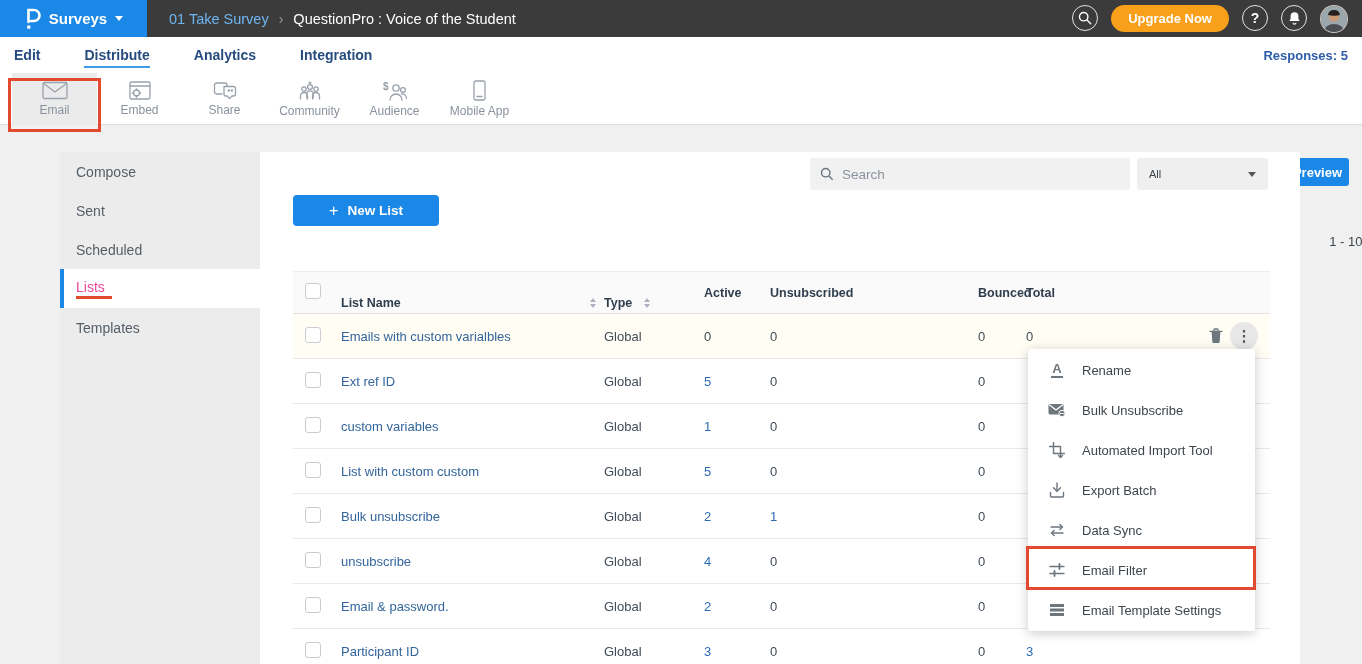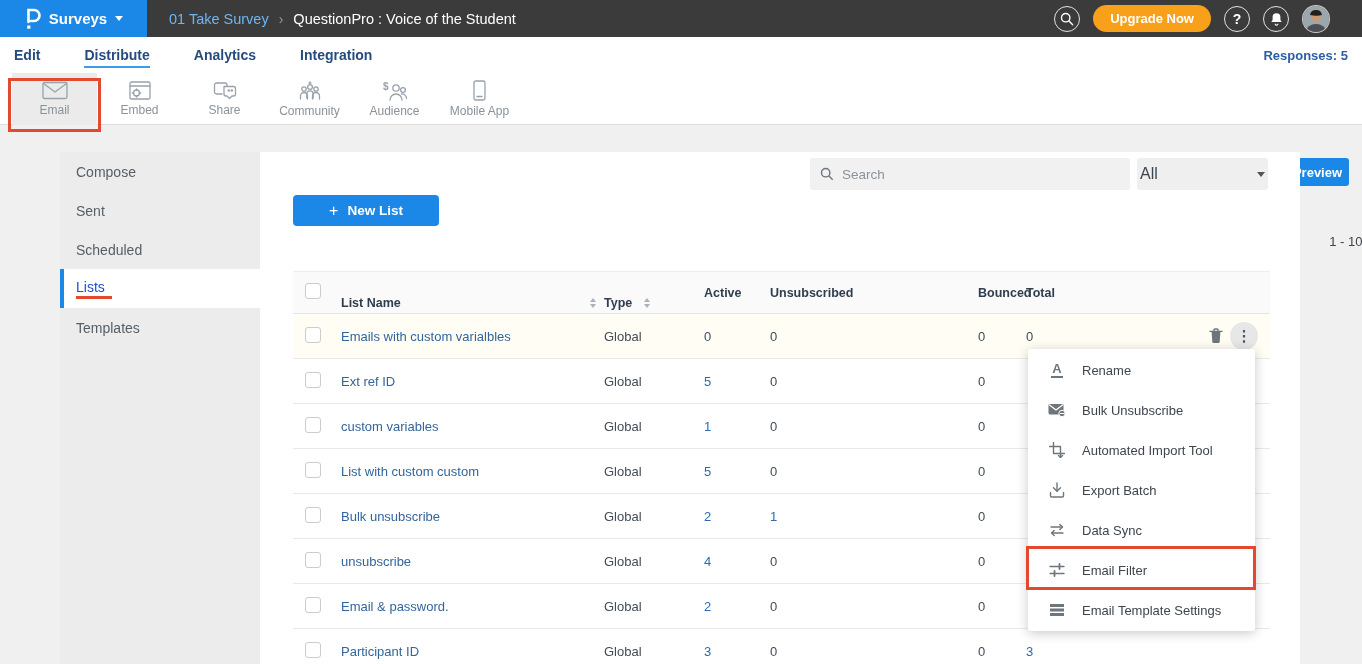--- a/index.html
+++ b/index.html
@@ -9,21 +9,21 @@
 
   
   .topbar { position:absolute; left:0; top:0; width:1362px; height:37px; background:#3b3b3b; display:flex; align-items:center; }
   .brand { width:147px; height:37px; background:#1b87e6; display:flex; align-items:center; justify-content:center; gap:8px; cursor:pointer; }
   .brand .pname { color:#fff; font-size:15px; font-weight:700; }
   .caret { width:0; height:0; border-left:4.5px solid transparent; border-right:4.5px solid transparent; border-top:5px solid #fff; display:inline-block; }
   .crumbs { display:flex; align-items:center; gap:10px; margin-left:22px; font-size:14.5px; }
   .crumb-parent { color:#6fb5f2; cursor:pointer; }
   .crumb-sep { color:#9a9a9a; font-size:14px; }
   .crumb-current { color:#fff; }
-  .top-actions { margin-left:auto; display:flex; align-items:center; gap:13px; padding-right:32px; }
+  .top-actions { margin-left:auto; display:flex; align-items:flex-start; gap:13px; padding-right:14px; }
   .circle-btn { width:26px; height:26px; border:1.4px solid rgba(255,255,255,.85); border-radius:50%; display:flex; align-items:center; justify-content:center; color:#fff; cursor:pointer; flex:0 0 auto; }
   .circle-btn.help { font-size:14px; font-weight:700; }
   .upgrade { background:#f9a01b; color:#fff; font-size:13px; font-weight:700; border:none; border-radius:14px; height:27px; padding:0 17px; cursor:pointer; }
   .avatar { width:28px; height:28px; border-radius:50%; overflow:hidden; border:1px solid rgba(255,255,255,.6); cursor:pointer; background:#8d7463; }
 
   
   .navrow { position:absolute; left:0; top:37px; width:1362px; height:36px; background:#fff; display:flex; align-items:center; }
   .tabs { display:flex; gap:44px; margin-left:14px; font-size:14px; font-weight:700; color:#264c7f; }
   .tab { cursor:pointer; padding:4px 0 3px; }
   .tab.active { border-bottom:2px solid #3e9be9; }
@@ -41,30 +41,30 @@
 
   .url-group { position:absolute; left:988px; top:85px; width:267px; height:28px; border:1px solid #c9c9c9; border-radius:3px; background:#fff; display:flex; overflow:hidden; }
   .url-input { flex:1; border:none; outline:none; padding:0 8px; font-size:13px; color:#555; font-family:"Liberation Sans",sans-serif; background:#fff; }
   .pencil-btn { width:30px; background:#ececec; border:none; border-left:1px solid #d5d5d5; cursor:pointer; color:#555; font-size:14px; display:flex; align-items:center; justify-content:center; }
   .preview-btn { position:absolute; left:1264px; top:85px; width:85px; height:28px; background:#1b87e6; color:#fff; border:none; border-radius:3px; font-size:13px; font-weight:700; cursor:pointer; display:flex; align-items:center; justify-content:center; gap:6px; }
 
   
   .card { position:absolute; left:60px; top:152px; width:1240px; height:512px; background:#fff; }
   .sidebar { position:absolute; left:0; top:0; width:200px; height:512px; background:#ececec; }
   .side-item { position:relative; height:39px; display:flex; flex-direction:column; justify-content:center; padding-left:16px; font-size:14px; color:#555e66; cursor:pointer; }
-  .side-item.active { background:#fff; border-left:4px solid #1b87e6; padding-left:12px; color:#1d4ed8; }
+  .side-item.active { background:#fff; border-left:4px solid #1b87e6; padding-left:12px; color:#ec4899; }
   .red-underline { width:36px; height:3px; background:#e2492f; margin-top:1px; }
 
   
   .main { position:absolute; left:200px; top:0; width:1255px; height:512px; }
   .searchbox { position:absolute; left:550px; top:6px; width:320px; height:32px; background:#f1f1f1; border-radius:3px; display:flex; align-items:center; padding:0 10px; gap:8px; }
   .searchbox svg { stroke:#6d757d; fill:none; stroke-width:1.6; }
   .searchbox input { flex:1; border:none; outline:none; background:transparent; font-size:13.5px; color:#444; font-family:"Liberation Sans",sans-serif; }
   .searchbox input::placeholder { color:#8a929c; }
-  .all-dd { position:absolute; left:877px; top:6px; width:131px; height:32px; background:#efefef; border-radius:3px; display:flex; align-items:center; padding:0 3px; font-size:16px; color:#3c454d; cursor:pointer; }
+  .all-dd { position:absolute; left:877px; top:6px; width:131px; height:32px; background:#efefef; border-radius:3px; display:flex; align-items:center; padding:0 12px; font-size:11px; color:#3c454d; cursor:pointer; }
   .all-dd .caret { border-top-color:#555; margin-left:auto; }
   .newlist-btn { position:absolute; left:33px; top:43px; width:146px; height:31px; background:#1b87e6; border:none; border-radius:4px; color:#fff; font-size:13.5px; font-weight:700; cursor:pointer; display:flex; align-items:center; justify-content:center; gap:9px; }
   .newlist-btn .plus { font-size:16px; font-weight:400; }
   .pager { position:absolute; right:45px; top:82px; display:flex; align-items:center; gap:8px; font-size:13px; color:#3c454d; }
   .pager .caret { border-top-color:#555; }
   .pager-next { margin-left:42px; cursor:pointer; display:flex; align-items:center; }
   .pager-next svg { stroke:#6d757d; fill:none; stroke-width:1.6; }
 
   
   table.tbl { position:absolute; left:33px; top:119px; width:977px; border-collapse:collapse; table-layout:fixed; font-size:13px; }

